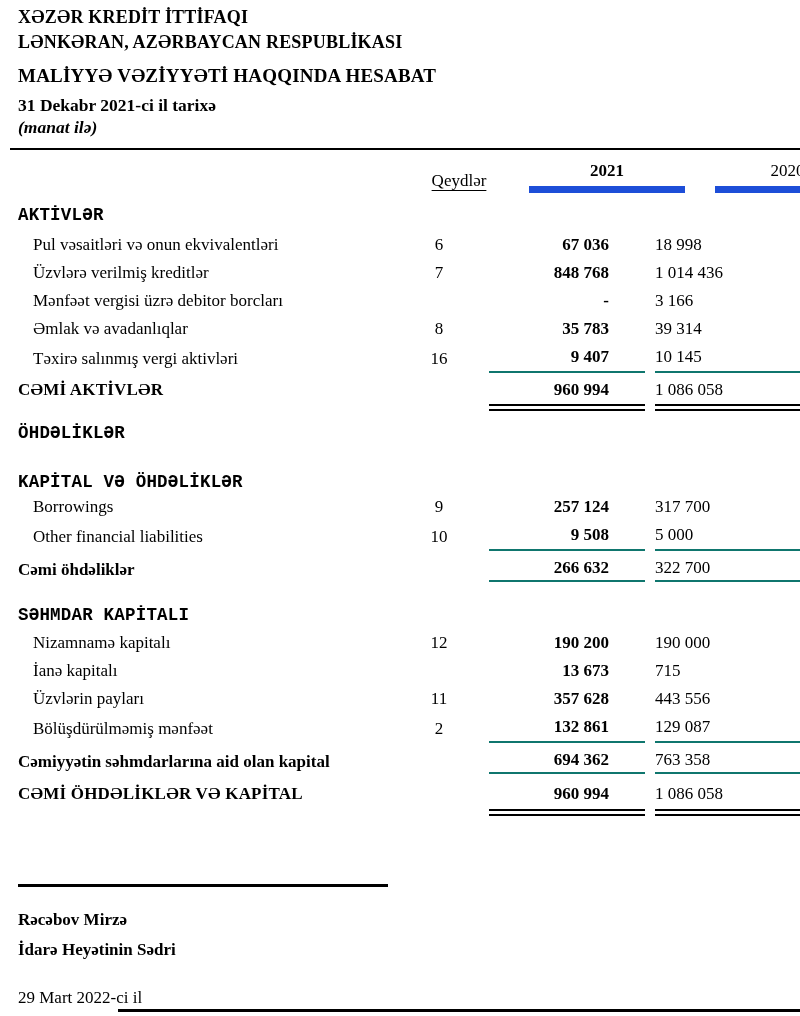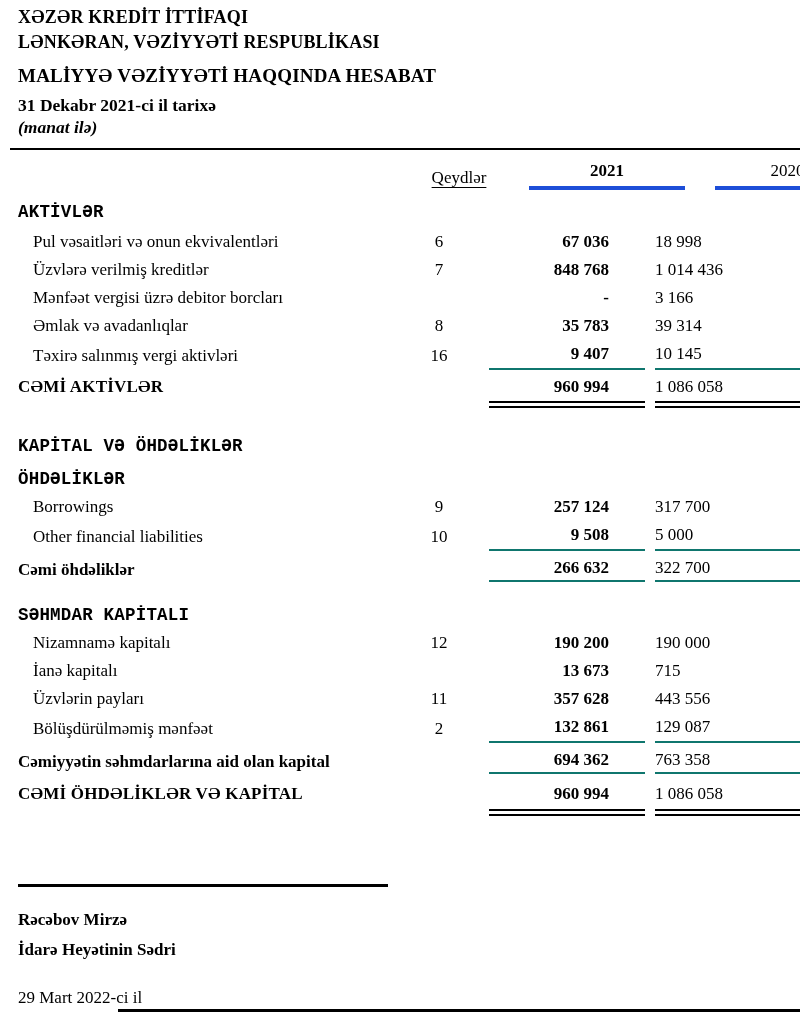--- a/index.html
+++ b/index.html
@@ -24,21 +24,21 @@
   .cell { min-height: 1px; }
   .label  { }
   .indent { padding-left: 15px; }
   .wide   { grid-column: 1 / 3; }
   .note   { text-align: center; padding-left: 14px; }
   .v21 .inner { margin-left: 12px; padding-right: 36px; text-align: right; font-weight: bold; }
   .v20 .inner { margin-left: 10px; padding-right: 25px; text-align: left; }
 
   .colhead { margin-top: 9px; line-height: 24px; gap: 20px; }
   .colhead .qhead { text-decoration: underline; text-underline-offset: 4px; }
-  .colhead .inner.hcell { padding-right: 0; text-align: center; border-bottom: 4px solid #1d4ed8; padding-bottom: 3px; }
+  .colhead .inner.hcell { padding-right: 0; text-align: center; border-bottom: 7px solid #1d4ed8; padding-bottom: 3px; }
   .colhead .v20 .inner.hcell { font-weight: normal; }
 
   .sechead { font-weight: bold; font-size: 17.5px; line-height: 22px; letter-spacing: .2px; font-family: Liberation Mono, monospace; }
   .sechead.assets  { margin-top: 11px; margin-bottom: 5px; }
   .sechead.capliab { margin-top: 27px; }
   .sechead.liab    { margin-top: 11px; margin-bottom: 3px; }
   .sechead.equity  { margin-top: 22px; margin-bottom: 3px; }
 
   .datarow { line-height: 28px; }
   .u .v21 .inner, .u .v20 .inner { border-bottom: 2px solid #0f766e; }
@@ -59,21 +59,21 @@
   .signame  { margin-top: 22px; font-weight: bold; line-height: 22px; }
   .sigtitle { margin-top: 8px;  font-weight: bold; line-height: 22px; }
   .sigdate  { margin-top: 26px; line-height: 22px; }
 </style>
 </head>
 <body>
 
 <div class="doc">
 
   <div class="company">XƏZƏR KREDİT İTTİFAQI</div>
-  <div class="company">LƏNKƏRAN, VƏZİYYƏTİ RESPUBLİKASI</div>
+  <div class="company">LƏNKƏRAN, AZƏRBAYCAN RESPUBLİKASI</div>
   <div class="title">MALİYYƏ VƏZİYYƏTİ HAQQINDA HESABAT</div>
   <div class="rep-date">31 Dekabr 2021-ci il tarixə</div>
   <div class="currency">(manat ilə)</div>
   <div class="toprule"></div>
 
   <div class="row colhead">
     <div class="cell"></div>
     <div class="cell note qhead">Qeydlər</div>
     <div class="cell v21">
         <div class="inner hcell">2021</div>
@@ -149,22 +149,22 @@
     <div class="cell"></div>
       <div class="cell"></div>
     <div class="cell v21">
         <div class="inner"></div>
       </div>
     <div class="cell v20">
         <div class="inner"></div>
       </div>
   </div>
 
+  <div class="sechead liab">ÖHDƏLİKLƏR</div>
   <div class="sechead capliab">KAPİTAL VƏ ÖHDƏLİKLƏR</div>
-  <div class="sechead liab">ÖHDƏLİKLƏR</div>
 
   <div class="row datarow">
     <div class="cell label indent">Borrowings</div>
     <div class="cell note">9</div>
     <div class="cell v21">
         <div class="inner">257 124</div>
       </div>
     <div class="cell v20">
         <div class="inner">317 700</div>
       </div>

